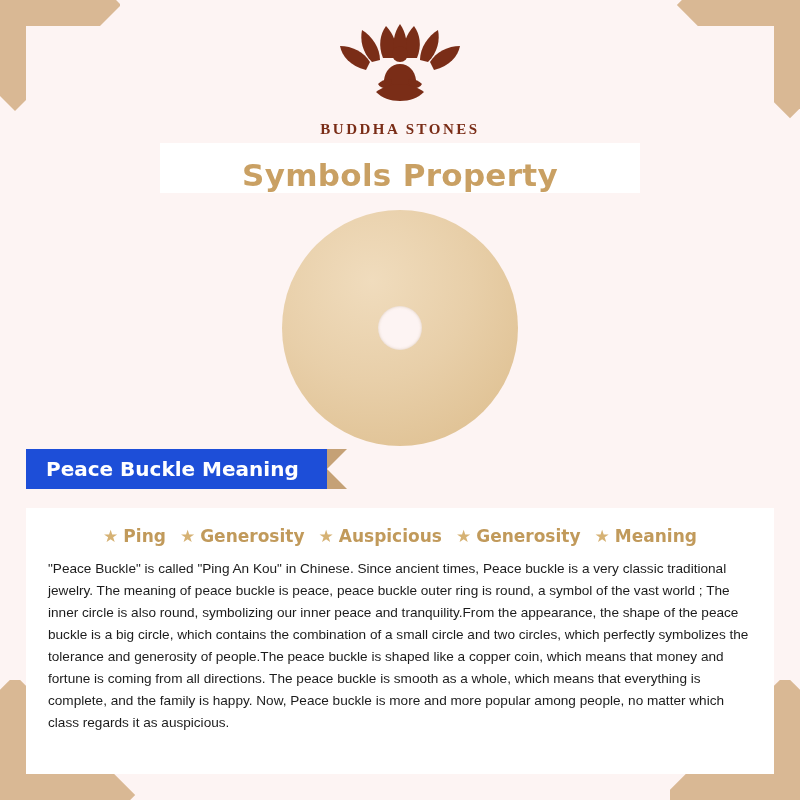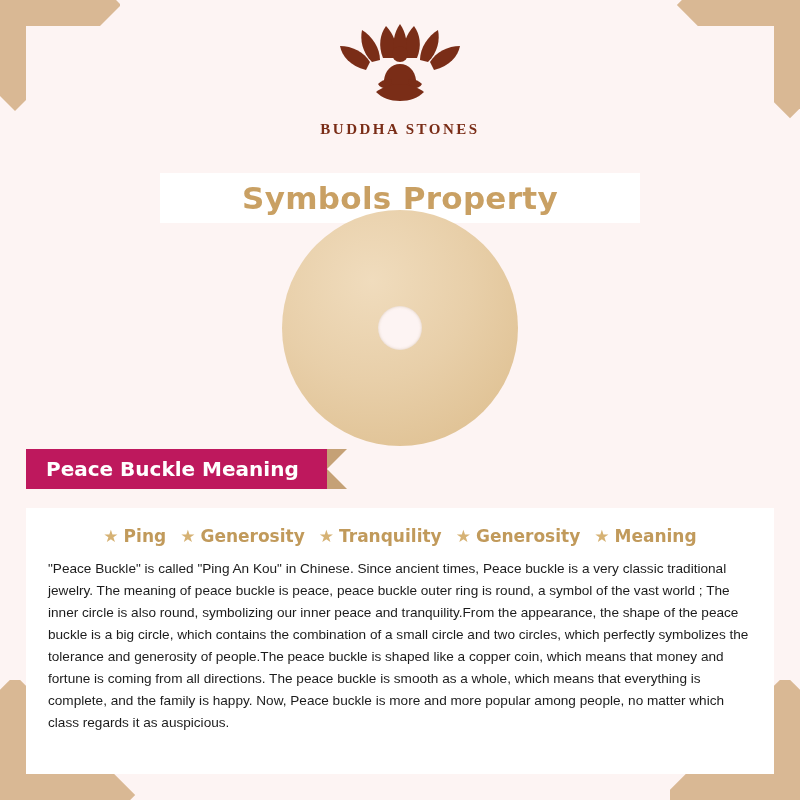--- a/index.html
+++ b/index.html
@@ -105,23 +105,22 @@
     font-family: "Liberation Serif", serif;
   }
 
   
   .title-band {
     position: absolute;
     left: 160px; top: 143px;
     width: 480px; height: 50px;
     background: #ffffff;
     display: flex;
-    align-items: center;
+    align-items: flex-end;
     justify-content: center;
-    margin-top: 30px;
   }
   .title-band .title {
     font-size: 31px;
     font-weight: bold;
     color: #c9a063;
     font-family: "DejaVu Sans", sans-serif;
     letter-spacing: 0.3px;
   }
 
   
@@ -148,21 +147,21 @@
     border-radius: 50%;
     background: #fdf4f3;
     box-shadow: inset 0 0 3px rgba(180,150,110,0.45);
   }
 
   
   .ribbon {
     position: absolute;
     left: 26px; top: 449px;
     height: 40px;
-    background: #be185d;
+    background: #1d4ed8;
     display: flex;
     align-items: center;
     padding-left: 20px;
     padding-right: 28px;
   }
   .ribbon .ribbon-label {
     font-size: 20px;
     color: #ffffff;
     font-weight: bold;
     font-family: "DejaVu Sans", sans-serif;
@@ -269,21 +268,21 @@
       <div class="kw">
         <span class="star">★</span>
         <span>Ping</span>
       </div>
       <div class="kw">
         <span class="star">★</span>
         <span>Generosity</span>
       </div>
       <div class="kw">
         <span class="star">★</span>
-        <span>Tranquility</span>
+        <span>Auspicious</span>
       </div>
       <div class="kw">
         <span class="star">★</span>
         <span>Generosity</span>
       </div>
       <div class="kw">
         <span class="star">★</span>
         <span>Meaning</span>
       </div>
     </div>

